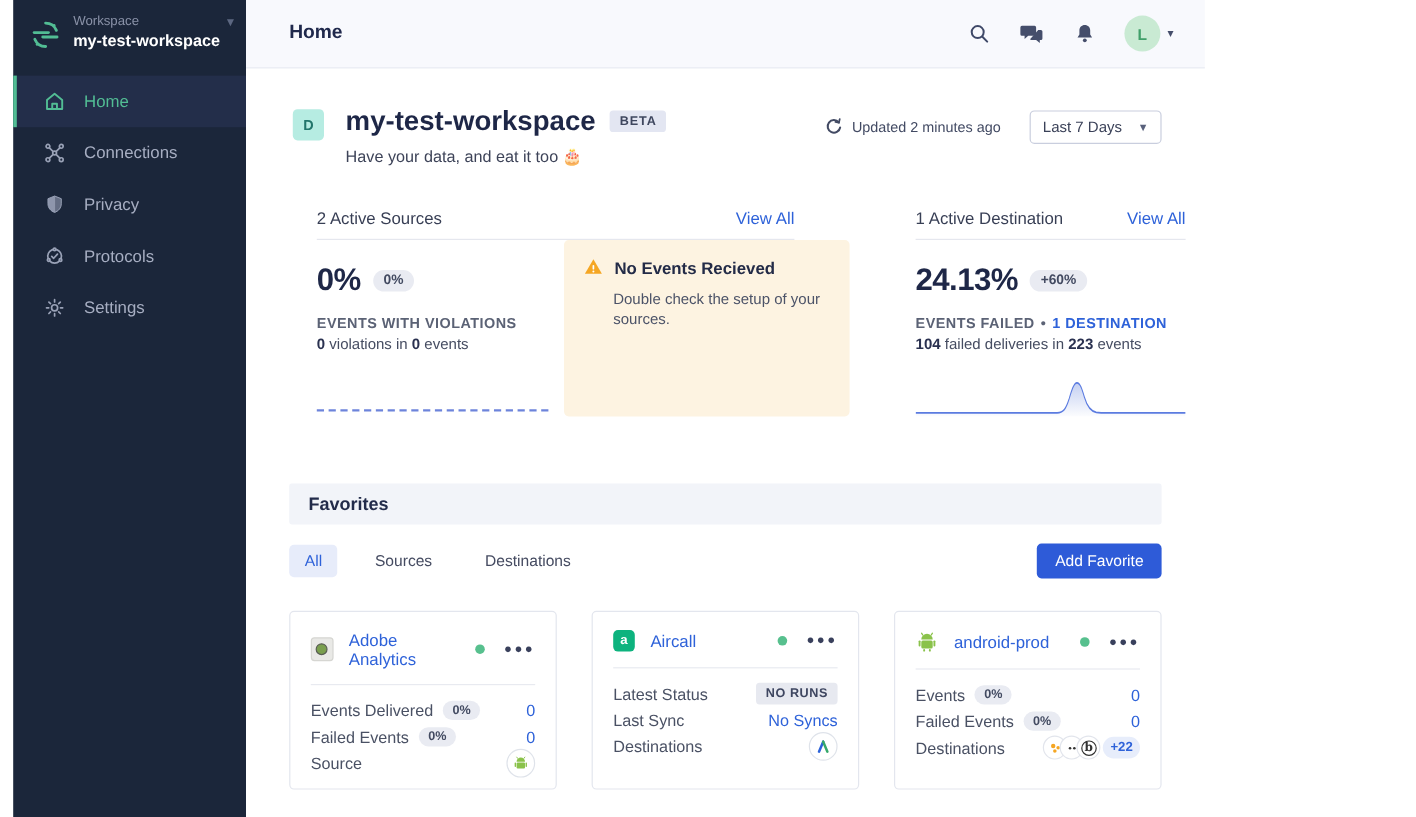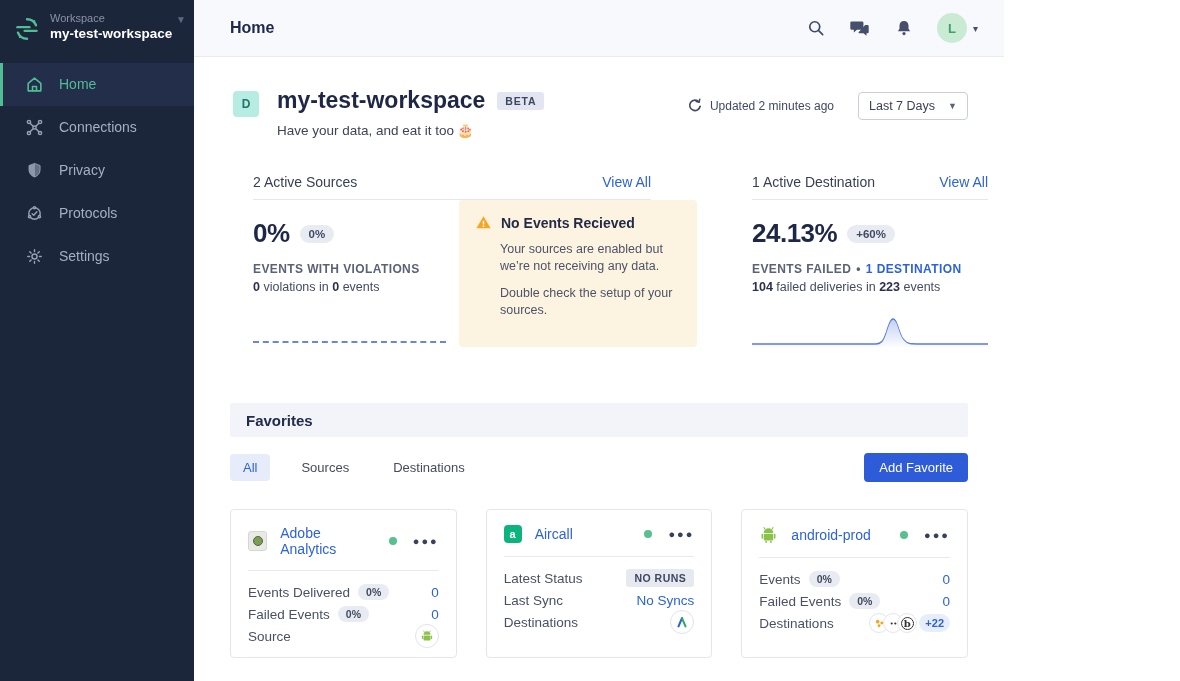--- a/index.html
+++ b/index.html
@@ -1,18 +1,18 @@
 <!DOCTYPE html>
 <html><head>
 <meta charset="utf-8">
 <style>
   * { margin:0; padding:0; box-sizing:border-box; }
   html,body { width:1180px; height:681px; overflow:hidden; background:#fff;
     font-family:"Liberation Sans","DejaVu Sans",sans-serif; }
-  .app { display:flex; width:1004px; height:681px; }
+  .app { display:flex; width:1004px; height:681px;padding-left:11px; }
 
   
   .sidebar { width:194px; background:#1b263a; color:#a7aec2; flex-shrink:0;
     display:flex; flex-direction:column; }
   .ws-block { display:flex; align-items:flex-start; padding:12px 10px 14px 12px; position:relative; cursor:pointer; }
   .ws-logo { width:26px; height:26px; margin:4px 10px 0 2px; flex-shrink:0; }
   .ws-text { line-height:1.25; min-width:0; }
   .ws-label { font-size:11px; color:#8a92a8; }
   .ws-name { font-size:13.5px; font-weight:bold; color:#fff; white-space:nowrap; }
   .ws-caret { position:absolute; right:8px; top:14px; color:#5c6781; font-size:10px; }
@@ -274,21 +274,20 @@
             </div>
             <div class="warn-box">
               <div class="warn-head">
                 <svg width="17" height="17" viewBox="0 0 24 24" fill="#f5a623" stroke="none">
                   <path d="M12 3 L22 20 H2 Z"></path>
                   <rect x="11" y="9.5" width="2" height="5.5" rx="1" fill="#fff"></rect>
                   <circle cx="12" cy="17.2" r="1.2" fill="#fff"></circle>
                 </svg>
                 <span class="warn-title">No Events Recieved</span>
               </div>
-              <p class="warn-body">Your sources are enabled but we’re not receiving any data.</p>
               <p class="warn-body">Double check the setup of your sources.</p>
             </div>
           </div>
         </div>
 
         <div class="col-dest">
           <div class="col-head">
             <span>1 Active Destination</span>
             <a class="view-all">View All</a>
           </div>

